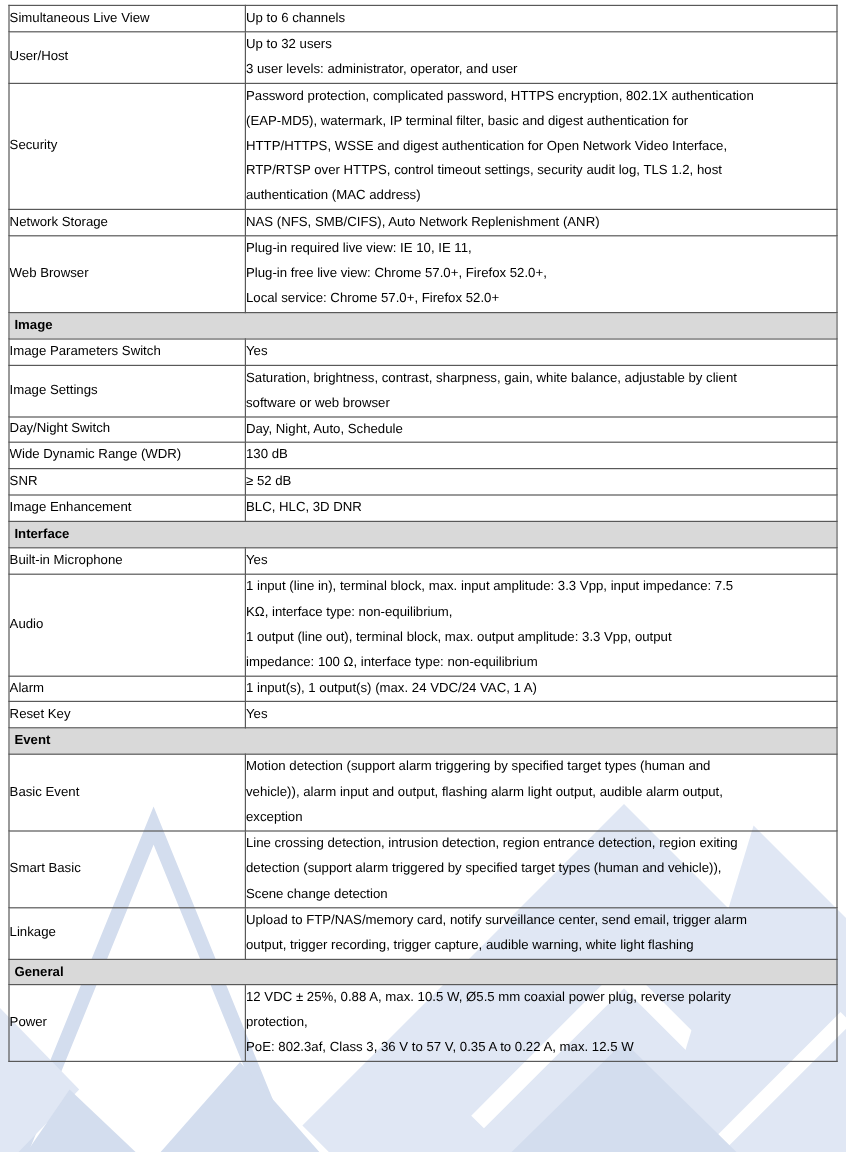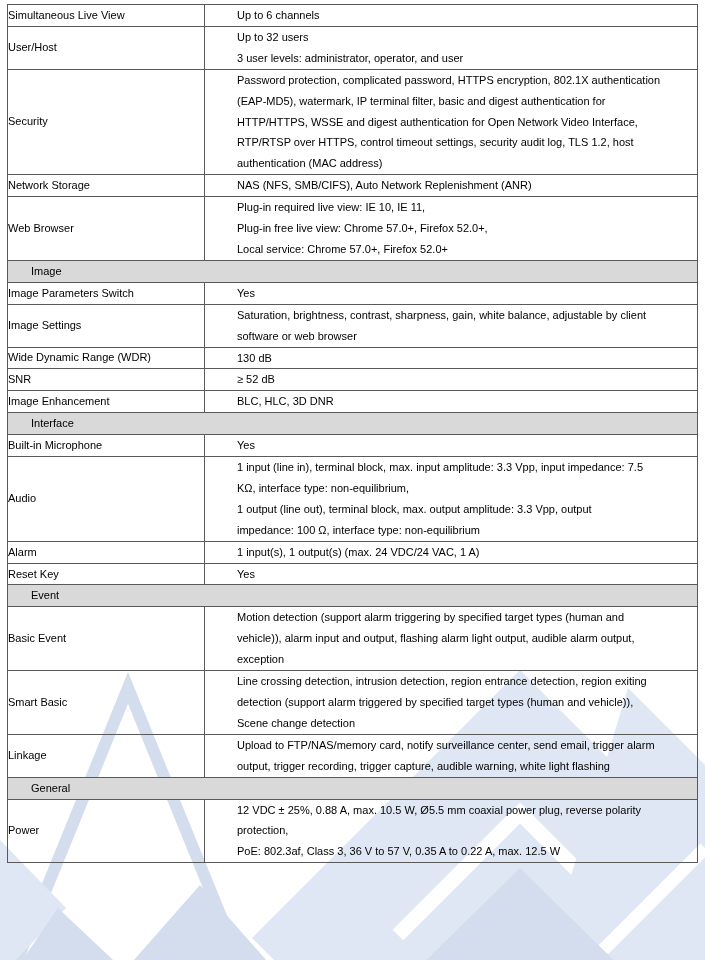--- a/index.html
+++ b/index.html
@@ -39,27 +39,26 @@
   td.label{
     padding-left:6px;padding-right:4px;
     line-height:13px;
   }
   td.value{
     padding-left:6px;padding-right:4px;
   }
   .line{
     line-height:20.9px;
     white-space:nowrap;
-    margin-left:32px;
   }
   tr.section td{
     background:var(--section-bg);
-    font-weight:normal;
+    font-weight:bold;
     line-height:20.9px;
-    padding-left:23px;
+    padding-left:4px;
   }
 </style>
 </head>
 <body>
 
 <svg class="watermark" viewBox="0 0 705 960" xmlns="http://www.w3.org/2000/svg">
 
   <polygon points="520,670 788,938 520,1206 252,938" fill="var(--wm1)"></polygon>
   <path d="M398,935 L520,813 L642,935" stroke="#ffffff" stroke-width="15" fill="none"></path>
 
@@ -129,20 +128,26 @@
         </td>
       </tr>
       <tr>
         <td class="label">Image Settings</td>
         <td class="value">
           <div class="line">Saturation, brightness, contrast, sharpness, gain, white balance, adjustable by client</div>
           <div class="line">software or web browser</div>
         </td>
       </tr>
       <tr>
+        <td class="label">Day/Night Switch</td>
+        <td class="value">
+          <div class="line">Day, Night, Auto, Schedule</div>
+        </td>
+      </tr>
+      <tr>
         <td class="label">Wide Dynamic Range (WDR)</td>
         <td class="value">
           <div class="line">130 dB</div>
         </td>
       </tr>
       <tr>
         <td class="label">SNR</td>
         <td class="value">
           <div class="line">≥ 52 dB</div>
         </td>

